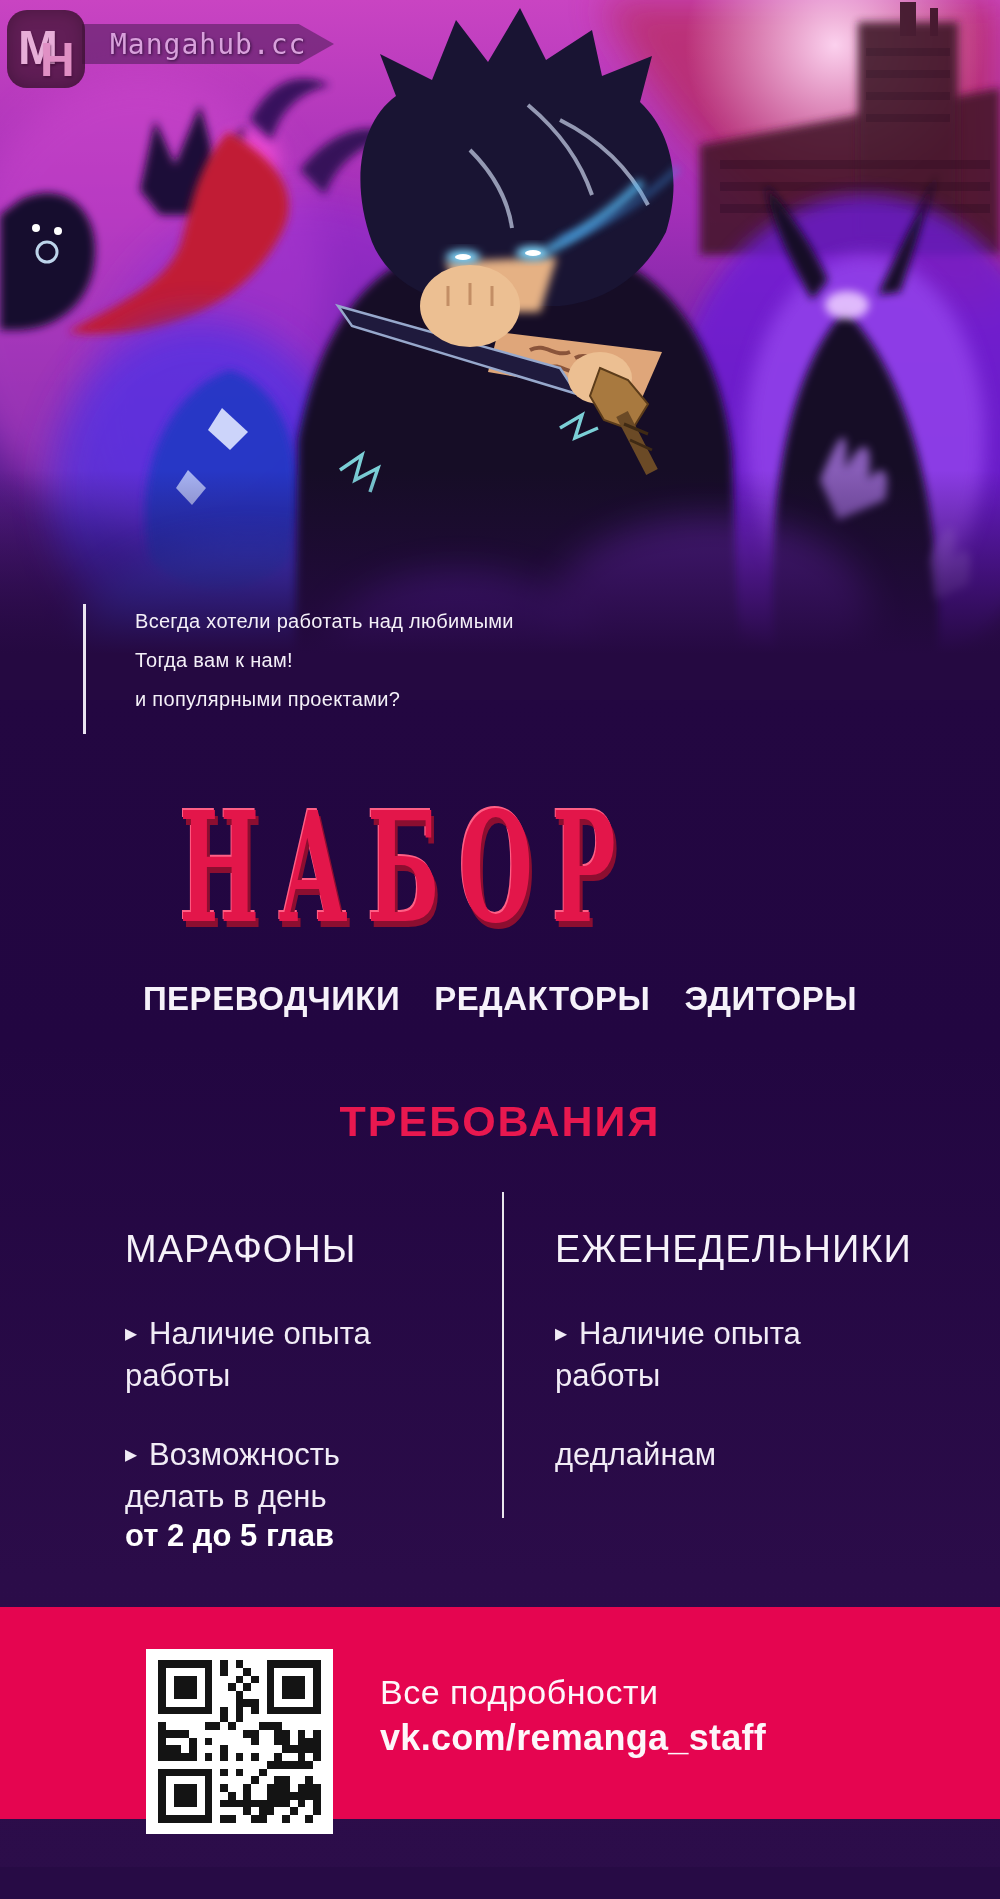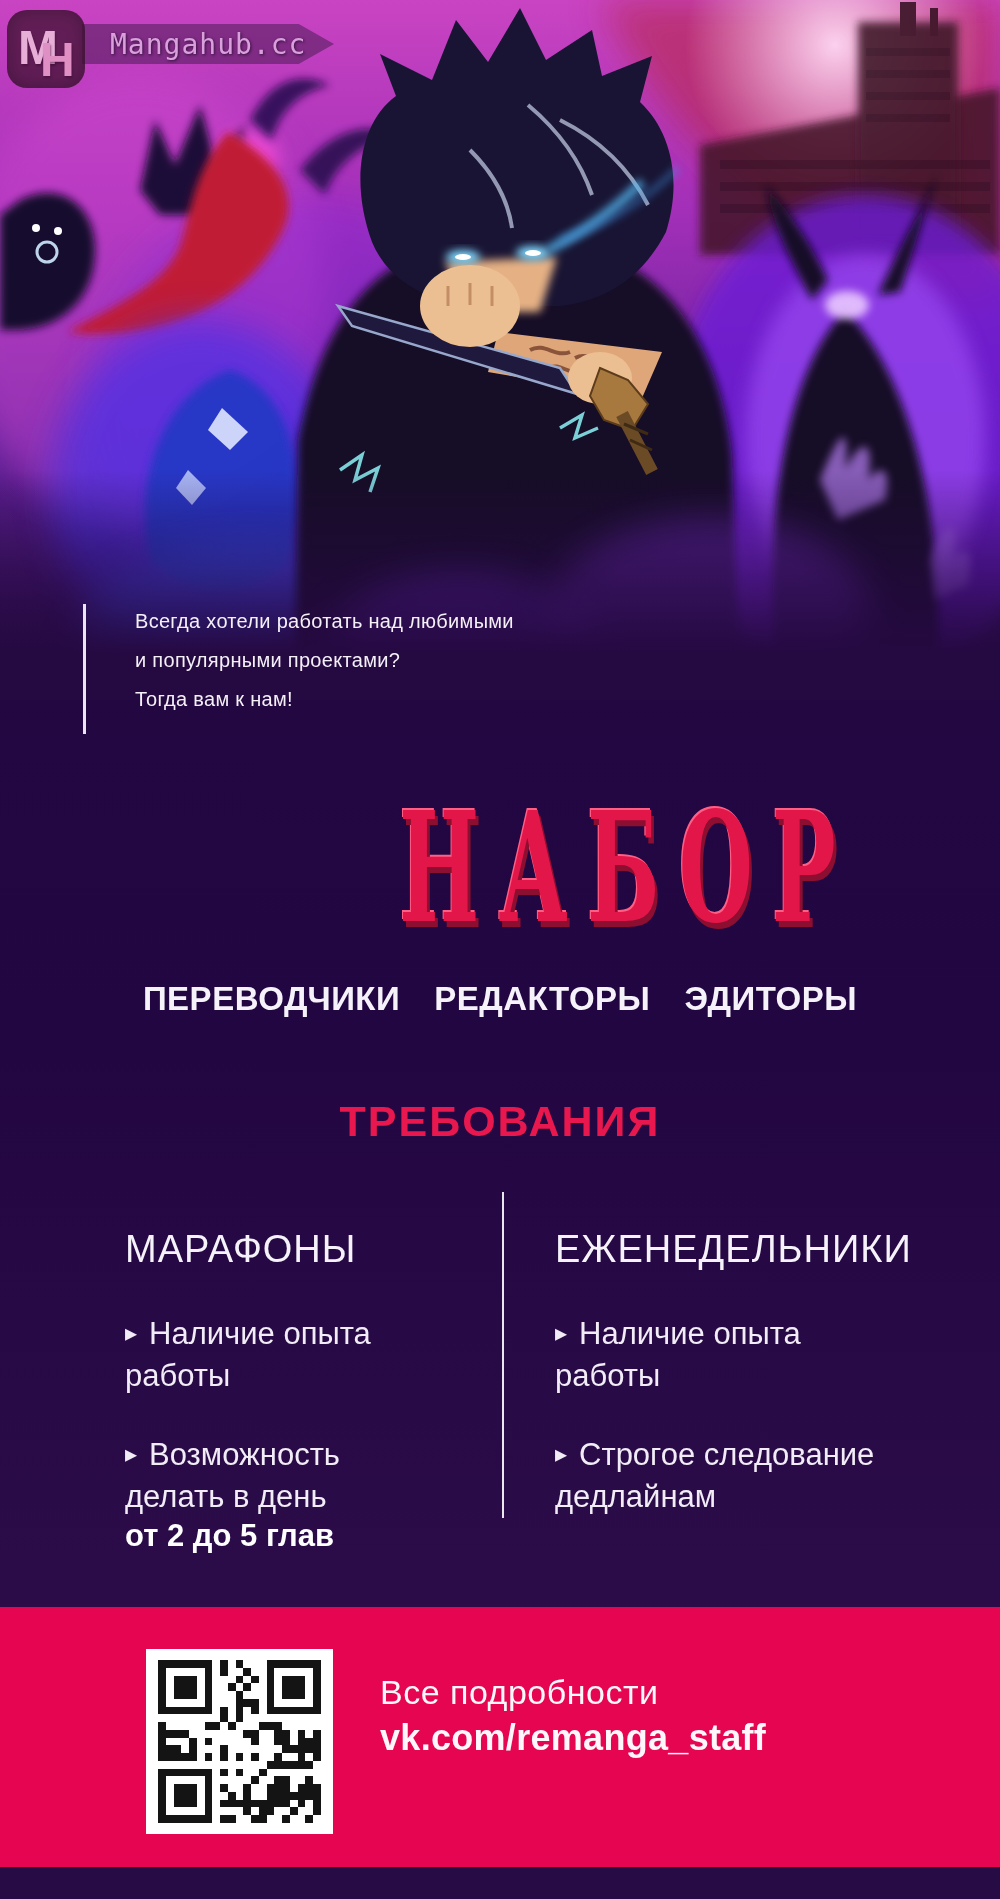--- a/index.html
+++ b/index.html
@@ -25,21 +25,21 @@
   .ribbon span{font-family:"DejaVu Sans Mono","Liberation Mono",monospace;font-size:28px;
                color:#d9a0dc;letter-spacing:1px;text-shadow:1px 1px 3px rgba(40,10,50,.85)}
 
   
   .intro{position:absolute;top:602px;left:83px}
   .intro .vline{position:absolute;left:0;top:2px;width:3px;height:130px;background:#f5f1fa;opacity:.95}
   .intro .text{margin-left:52px;font-size:20px;line-height:39px;color:#f4f0f8;letter-spacing:.3px}
   .intro .text span{display:block}
 
   
-  .nabor{position:absolute;top:792px;left:0;width:1000px;text-align:right;
+  .nabor{position:absolute;top:792px;left:0;width:1000px;text-align:left;
          font-family:"DejaVu Serif","Liberation Serif",serif;font-weight:bold;
          font-size:152px;line-height:152px;color:var(--accent-red,#e3164a)}
   .nabor i{display:inline-block;font-style:normal;letter-spacing:34px;margin-right:-34px;
            transform:scaleX(.56);transform-origin:50% 50%;
            text-shadow:5px 6px 0 #8c0e30,-2px -2px 0 #ff5f85}
 
   
   .roles{position:absolute;top:980px;left:0;width:1000px;display:flex;justify-content:center;
          gap:34px;font-size:33px;font-weight:bold;letter-spacing:.5px;color:#f6f2fa}
 
@@ -53,21 +53,21 @@
   .col.right{width:345px;margin-left:100px}
   .col h3{font-size:38px;font-weight:normal;letter-spacing:1px;line-height:46px;color:#f6f2fa}
   .item{margin-top:42px;font-size:31px;line-height:39px;color:#f1ecf6}
   .item + .item{margin-top:40px}
   .item .line{display:block}
   .item .bold{font-weight:bold;color:#fff}
   .bullet{font-family:"DejaVu Sans",sans-serif;font-size:24px;margin-right:12px;position:relative;top:-3px}
   .divider{position:absolute;left:502px;top:1192px;width:2px;height:326px;background:rgba(255,255,255,.9)}
 
   
-  .footer{position:absolute;top:1607px;left:0;width:1000px;height:260px;background:var(--footer-pink,#e50550)}
+  .footer{position:absolute;top:1607px;left:0;width:1000px;height:212px;background:var(--footer-pink,#e50550)}
   .qr-box{position:absolute;left:146px;top:42px;width:187px;height:185px;background:#fff}
   .qr-box svg{position:absolute;left:11px;top:11px;width:165px;height:163px}
   .footer-text{position:absolute;left:380px;top:62px;color:#fdf6fa}
   .footer-text .l1{display:block;font-size:34px;line-height:46px;letter-spacing:.5px}
   .footer-text .l2{display:block;font-size:36px;line-height:46px;font-weight:bold;letter-spacing:.3px}
 
   .bottom-strip{position:absolute;top:1867px;left:0;width:1000px;height:32px;background:var(--bottom-strip,#270b45)}
 </style>
 </head>
 <body>
@@ -209,22 +209,22 @@
     <div class="logo-badge">
       <span class="logo-m">M</span>
       <span class="logo-h">H</span>
     </div>
   </div>
 
   <div class="intro">
     <div class="vline"></div>
     <div class="text">
       <span>Всегда хотели работать над любимыми</span>
+      <span>Тогда вам к нам!</span>
       <span>и популярными проектами?</span>
-      <span>Тогда вам к нам!</span>
     </div>
   </div>
 
   <h1 class="nabor"><i>НАБОР</i></h1>
 
   <div class="roles">
     <span>ПЕРЕВОДЧИКИ</span>
     <span>РЕДАКТОРЫ</span>
     <span>ЭДИТОРЫ</span>
   </div>
@@ -244,21 +244,20 @@
         <span class="line bold">от 2 до 5 глав</span>
       </p>
     </div>
     <div class="col right">
       <h3>ЕЖЕНЕДЕЛЬНИКИ</h3>
       <p class="item">
         <span class="line"><span class="bullet">▸</span><span>Наличие опыта</span></span>
         <span class="line">работы</span>
       </p>
       <p class="item">
-        <span class="line"><span class="bullet">▸</span><span>Строгое следование</span></span>
         <span class="line">дедлайнам</span>
       </p>
     </div>
   </div>
   <div class="divider"></div>
 
   <div class="footer">
     <div class="qr-box">
       <svg id="qr-svg" viewBox="0 0 21 21" shape-rendering="crispEdges">
           <rect width="21" height="21" fill="#fff"></rect>

